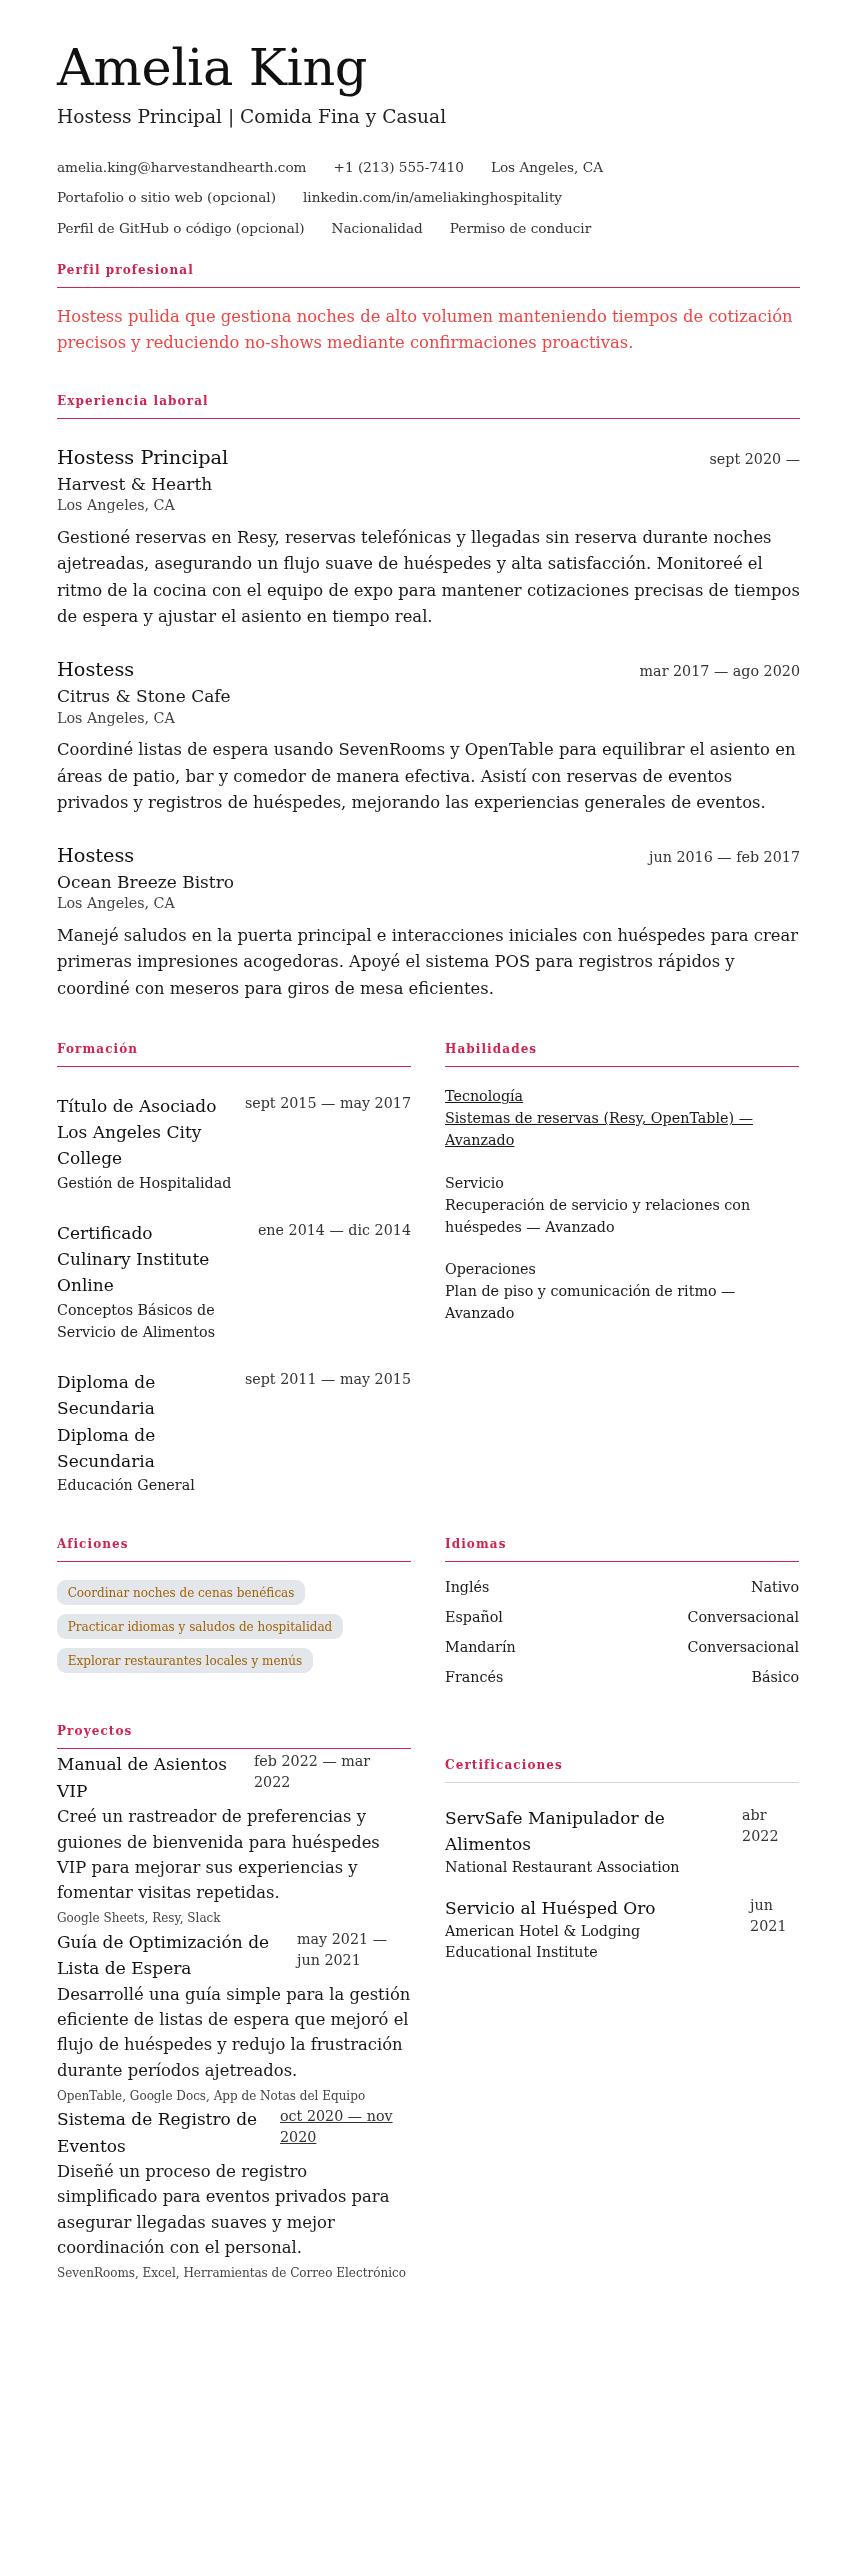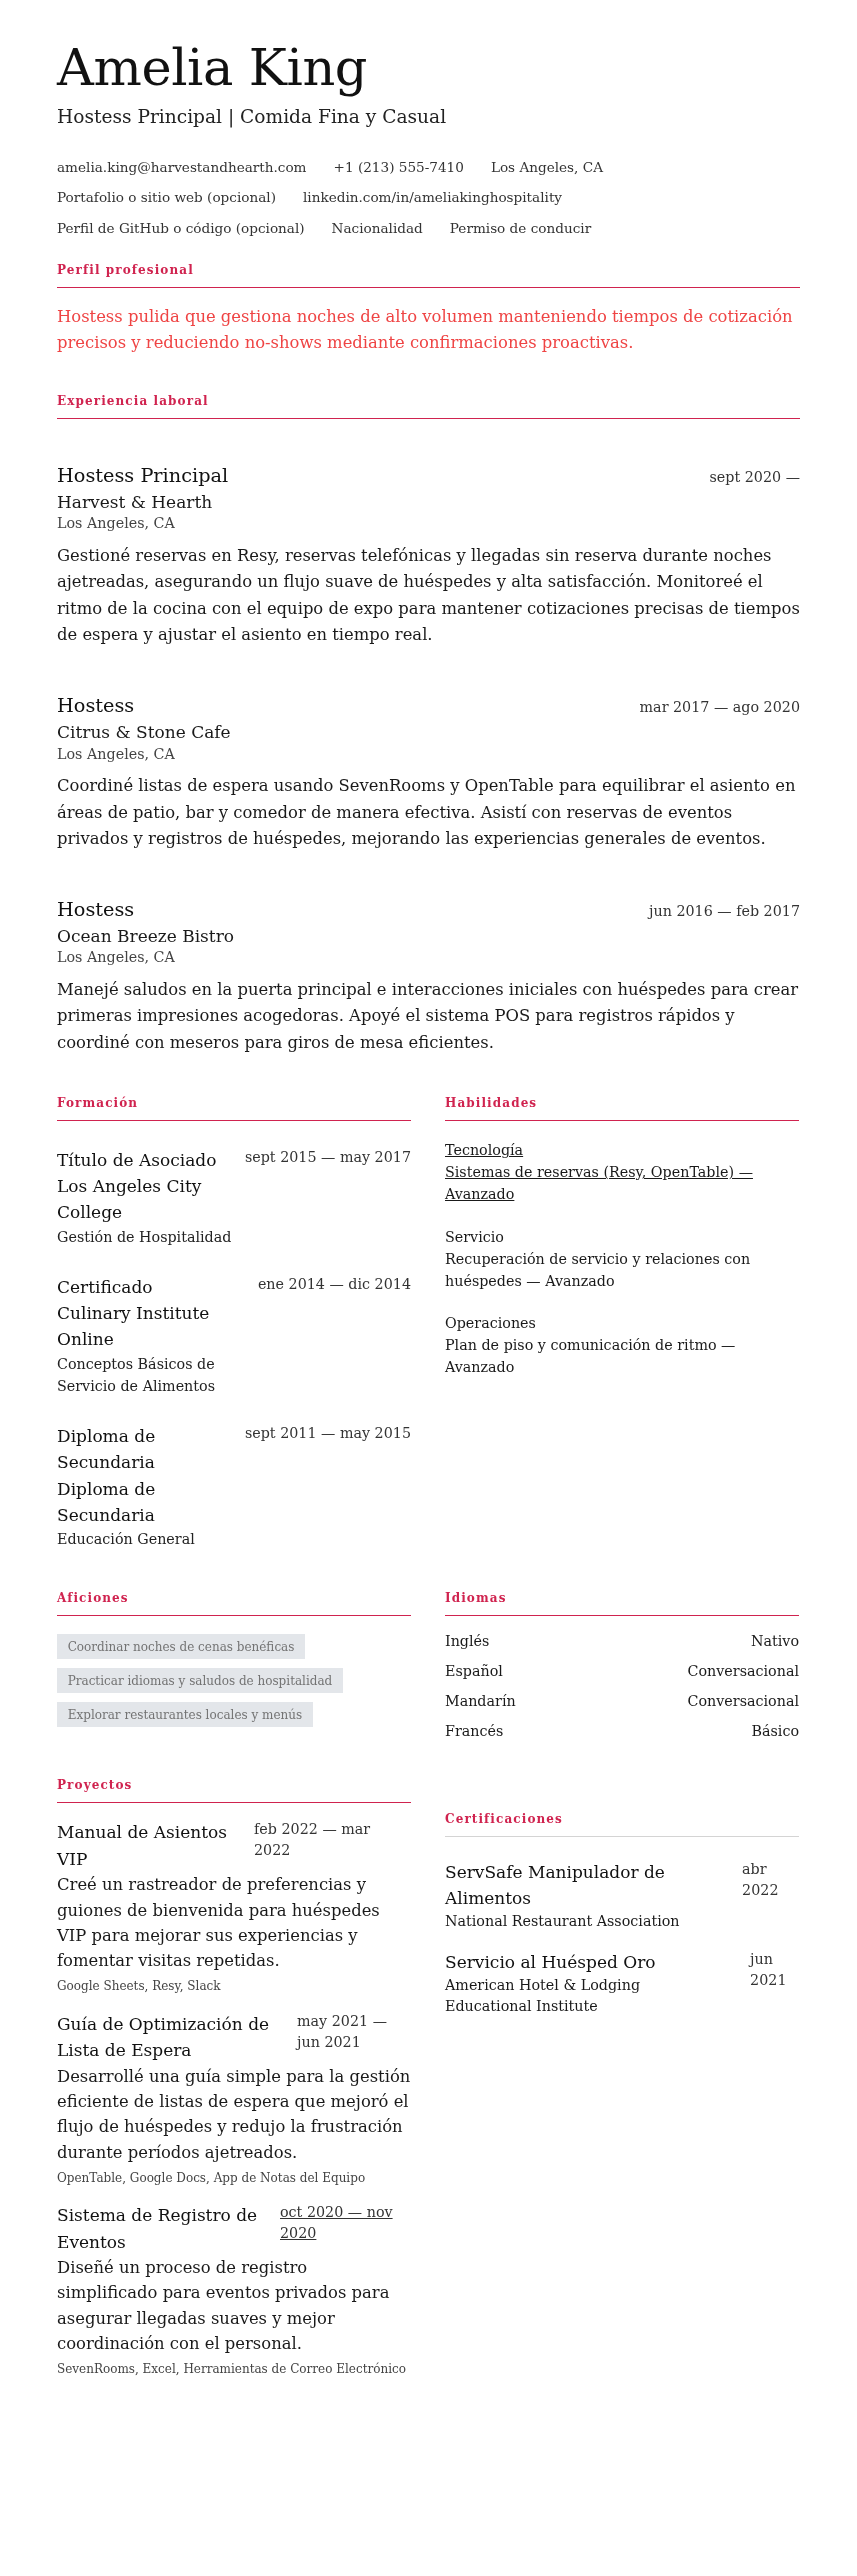--- a/index.html
+++ b/index.html
@@ -20,21 +20,21 @@
     .section { margin-top: 43px; }
     .sec-head {
       font-size: 12px; font-weight: bold; color: #d0234f;
       letter-spacing: 1.1px; padding-bottom: 10px;
       border-bottom: 1.4px solid #d0234f;
     }
     .sec-head.gray { border-bottom: 1.4px solid #d4d4d4; }
 
     .summary { font-size: 16.4px; line-height: 1.62; margin-top: 15.7px; color: #ef4444; }
 
-    .job { margin-top: 44px; }
+    .job { margin-top: 26px; }
     .job-top { display: flex; justify-content: space-between; align-items: baseline; }
     .job-title { font-size: 19.3px; color: #111; line-height: 1.3; }
     .job-dates { font-size: 14.3px; color: #333; }
     .job-company { font-size: 17px; color: #1a1a1a; line-height: 1.3; margin-top: 2.9px; }
     .job-loc { font-size: 14.3px; color: #444; line-height: 1.3; margin-top: 1.4px; }
     .job-desc { font-size: 16.4px; line-height: 1.62; margin-top: 10px; color: #1a1a1a; }
 
     .cols { display: flex; gap: 34px; margin-top: 43px; }
     .col { width: 354px; }
     .cols .section { margin-top: 0; }
@@ -43,29 +43,29 @@
     .edu-top { display: flex; justify-content: space-between; align-items: flex-start; gap: 7.1px; }
     .edu-title { font-size: 17px; line-height: 1.55; color: #111; max-width: 171px; }
     .edu-dates { font-size: 14.3px; color: #333; white-space: nowrap; line-height: 1.4; }
     .edu-field { font-size: 14.3px; line-height: 1.55; color: #222; max-width: 186px; }
 
     .skill { margin-top: 20px; font-size: 14.3px; line-height: 1.55; color: #1a1a1a; }
     .skill:first-of-type { margin-top: 18.6px; text-decoration: underline; }
 
     .tags { margin-top: 18.6px; }
     .tag {
-      display: inline-block; background: #e3e6ea; color: #737373;
-      font-size: 12px; padding: 4.3px 10.7px; margin-bottom: 9.3px; line-height: 1.35;
+      display: inline-block; background: #e3e6ea; color: #a16207;
+      font-size: 12px; padding: 4.3px 10.7px; margin-bottom: 9.3px; line-height: 1.35; border-radius: 9px;
     }
     .tag-wrap { display: block; }
 
     .langs { margin-top: 15.7px; }
     .lang { display: flex; justify-content: space-between; font-size: 14.3px; line-height: 1.4; margin-bottom: 10px; color: #1a1a1a; }
 
-    .proj { margin-top: 16px; }
+    .proj { margin-top: 2px; }
     .proj-top { display: flex; justify-content: space-between; align-items: flex-start; gap: 13px; }
     .proj-title { font-size: 17px; line-height: 1.55; color: #111; flex: 1; }
     .proj-dates { font-size: 14.3px; line-height: 1.45; color: #333; width: 157px; }
     .proj-desc { font-size: 16.4px; line-height: 1.55; color: #1a1a1a; }
     .proj-tools { font-size: 12px; line-height: 1.4; color: #444; margin-top: 4.3px; }
 
     .cert { margin-top: 21.4px; display: flex; justify-content: space-between; align-items: flex-start; gap: 22px; }
     .cert-main { flex: 1; }
     .cert-title { font-size: 17px; line-height: 1.55; color: #111; }
     .cert-issuer { font-size: 14.3px; line-height: 1.5; color: #1a1a1a; }

